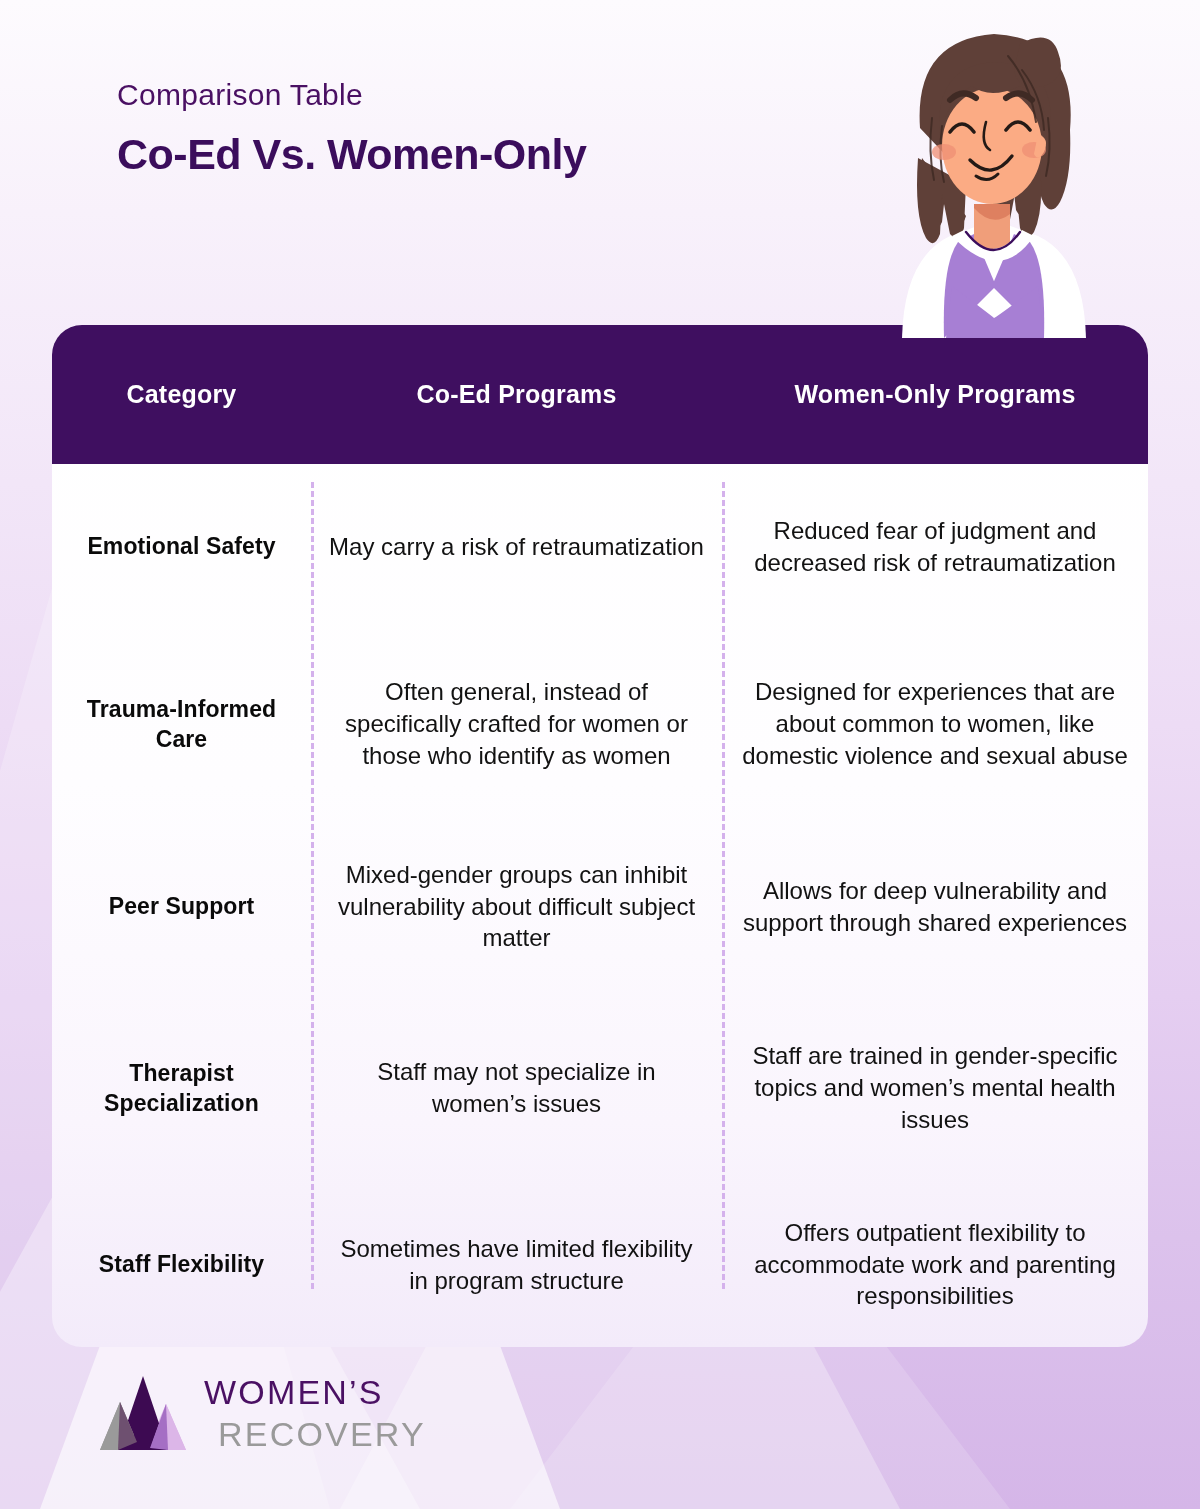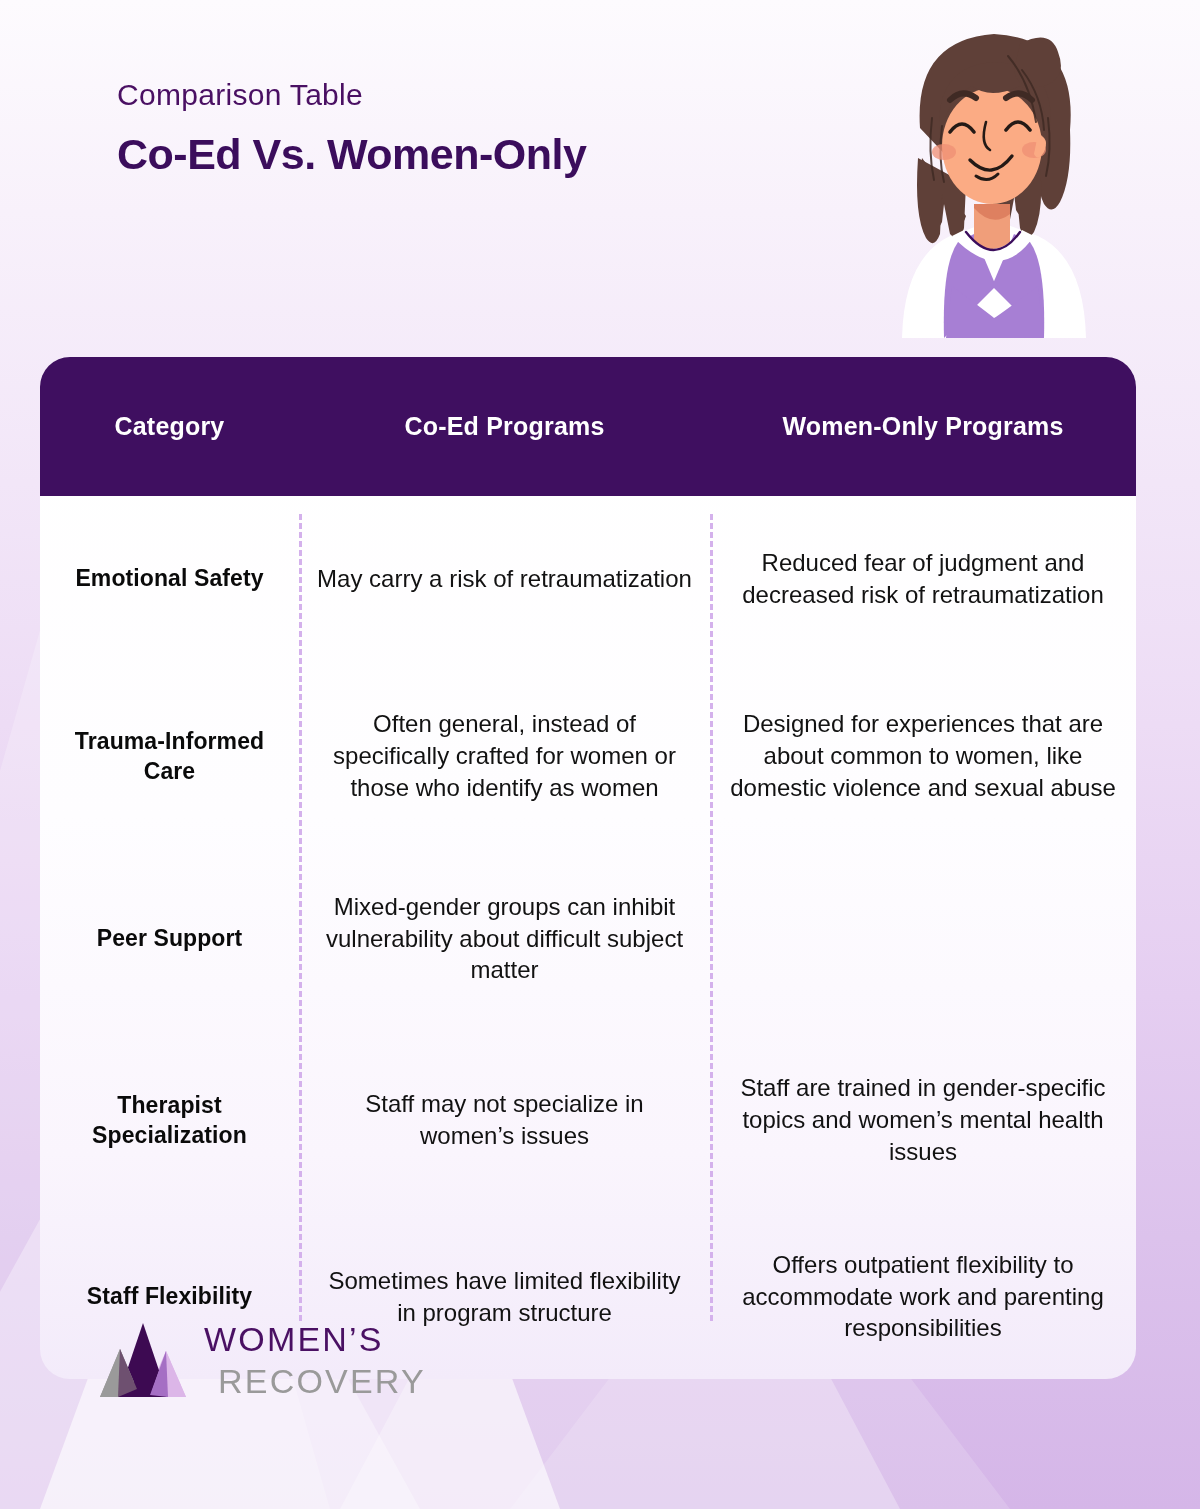--- a/index.html
+++ b/index.html
@@ -63,33 +63,32 @@
     top: 8px;
     width: 260px;
     height: 330px;
     z-index: 4;
   }
   .illustration svg { display: block; width: 100%; height: 100%; }
 
   
   .card {
     position: absolute;
-    left: 40px;
+    left: 52px;
     top: 325px;
     width: 1096px;
     height: 1022px;
     border-radius: 30px;
     overflow: hidden;
     background: linear-gradient(to bottom,
         #ffffff 0%,
         #fefdff 45%,
         #faf5fd 78%,
         #f3ebfa 100%);
     z-index: 3;
-    margin-top: 32px;
   }
 
   .thead {
     height: 139px;
     background: #3f0f60;
     display: flex;
     align-items: center;
   }
   .thead .th {
     color: #ffffff;
@@ -148,21 +147,21 @@
   .row.r1 { height: 165px; }
   .row.r2 { height: 190px; }
   .row.r3 { height: 175px; }
   .row.r4 { height: 188px; }
   .row.r5 { height: 165px; }
 
   
   .logo {
     position: absolute;
     left: 100px;
-    top: 1317px;
+    top: 1370px;
     display: flex;
     align-items: center;
     gap: 18px;
     z-index: 5;
   }
   .logo-mark { width: 86px; height: 86px; }
   .logo-mark svg { display: block; width: 100%; height: 100%; }
   .logo-words { display: flex; flex-direction: column; line-height: 1; }
   .logo-top {
     font-size: 34px;
@@ -274,20 +273,21 @@
 
     <div class="row r2">
       <div class="cell col-cat cat-text">Trauma-Informed Care</div>
       <div class="cell col-coed body-text">Often general, instead of specifically crafted for women or those who identify as women</div>
       <div class="cell col-women body-text">Designed for experiences that are about common to women, like domestic violence and sexual abuse</div>
     </div>
 
     <div class="row r3">
       <div class="cell col-cat cat-text">Peer Support</div>
       <div class="cell col-coed body-text">Mixed-gender groups can inhibit vulnerability about difficult subject matter</div>
+      <div class="cell col-women body-text">Allows for deep vulnerability and support through shared experiences</div>
     </div>
 
     <div class="row r4">
       <div class="cell col-cat cat-text">Therapist Specialization</div>
       <div class="cell col-coed body-text">Staff may not specialize in women’s issues</div>
       <div class="cell col-women body-text">Staff are trained in gender-specific topics and women’s mental health issues</div>
     </div>
 
     <div class="row r5">
       <div class="cell col-cat cat-text">Staff Flexibility</div>

